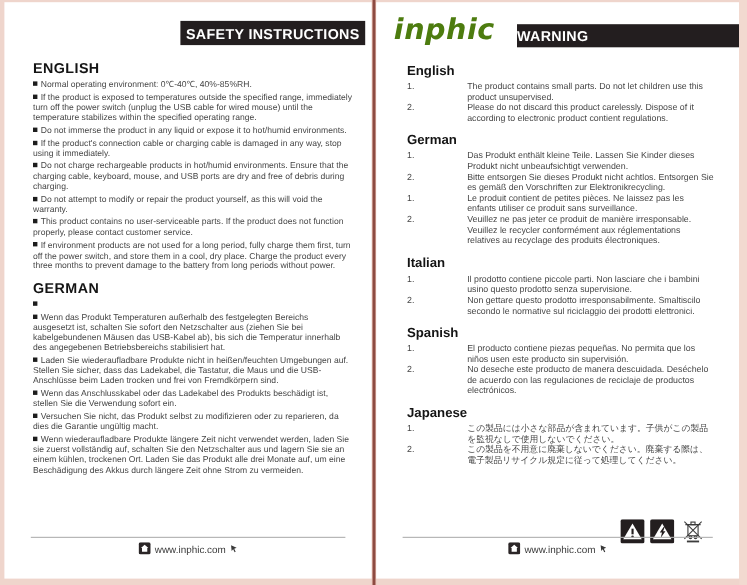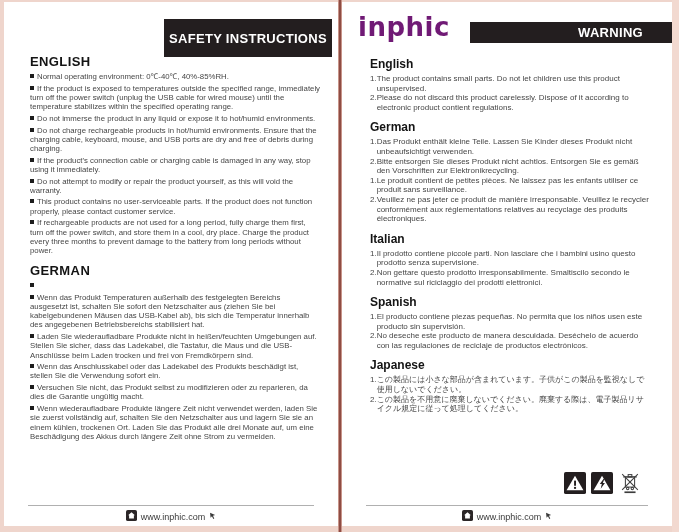--- a/index.html
+++ b/index.html
@@ -8,69 +8,69 @@
   .page{position:absolute;top:2px;bottom:6px;background:#ffffff;overflow:hidden;}
   .page-left{left:4px;width:334px;}
   .page-right{left:342px;width:330px;}
   .spine{position:absolute;left:338px;top:0;bottom:0;width:4px;
          background:linear-gradient(90deg,#e5b9ad 0%,#8d4b42 38%,#8d4b42 62%,#e5b9ad 100%);}
   .edge-right{position:absolute;right:0;top:0;bottom:0;width:7px;background:#f2d9d0;}
 
   
   .banner{background:#231e1f;color:#ffffff;font-weight:bold;font-size:13px;letter-spacing:.3px;
           display:flex;align-items:center;box-sizing:border-box;}
-  .banner-left{position:absolute;top:17px;right:6px;width:168px;height:38px;justify-content:center;}
-  .banner-right{position:absolute;top:20px;right:0;width:202px;height:21px;justify-content:flex-end;padding-right:29px;}
+  .banner-left{position:absolute;top:17px;right:6px;width:168px;height:22px;justify-content:center;}
+  .banner-right{position:absolute;top:20px;right:0;width:202px;height:21px;padding-right:29px;}
 
   
   .left-content{position:absolute;left:26px;right:18px;top:52px;bottom:32px;overflow:hidden;}
   .sec-heading{font-size:13px;font-weight:bold;color:#141414;margin:0 0 3px;letter-spacing:.4px;}
   .left-content .sec-gap{margin-top:8px;}
   .bullet{font-size:7.8px;line-height:9.2px;color:#464646;margin:0 0 2.5px;}
   .marker{display:inline-block;width:4px;height:4px;background:#1d1d1d;margin-right:3px;vertical-align:1px;}
 
   
   .logo{position:absolute;left:16px;top:10px;font-family:"DejaVu Sans",sans-serif;font-size:26px;
-        font-weight:600;color:#701a75;letter-spacing:.5px;}
+        font-weight:600;color:#4d7c0f;letter-spacing:.5px;font-style:italic;}
   .right-content{position:absolute;left:28px;right:22px;top:55px;bottom:58px;overflow:hidden;}
   .rsec-heading{font-size:12px;font-weight:bold;color:#141414;margin:8px 0 3px;}
   .rsec-heading.first{margin-top:0;}
   .num-item{display:flex;font-size:8px;line-height:9.6px;color:#464646;margin:0;}
   .num{flex:none;white-space:pre;}
-  .itext{flex:1;}
+  .itext{flex:1;margin-left:48px;}
 
   
   .symbols{position:absolute;right:30px;bottom:32px;display:flex;gap:5px;align-items:flex-end;}
   .symbols svg{display:block;}
 
   
-  .page-footer{position:absolute;left:24px;right:24px;bottom:3px;}
+  .page-footer{position:absolute;left:24px;right:24px;bottom:20px;}
   .footer-rule{border-top:1px solid #b0b0b0;margin-bottom:4px;}
   .footer-line{display:flex;align-items:center;justify-content:center;gap:4px;
                font-size:9px;color:#3a3a3a;height:13px;}
 </style>
 </head>
 <body>
 
 <div class="canvas">
 
   <div class="page page-left">
     <div class="banner banner-left">
       <span>SAFETY INSTRUCTIONS</span>
     </div>
     <div class="left-content" id="left-content">
         <h3 class="sec-heading">ENGLISH</h3>
         <p class="bullet"><span class="marker"></span><span class="btext">Normal operating environment: 0℃-40℃, 40%-85%RH.</span></p>
         <p class="bullet"><span class="marker"></span><span class="btext">If the product is exposed to temperatures outside the specified range, immediately turn off the power switch (unplug the USB cable for wired mouse) until the temperature stabilizes within the specified operating range.</span></p>
         <p class="bullet"><span class="marker"></span><span class="btext">Do not immerse the product in any liquid or expose it to hot/humid environments.</span></p>
+        <p class="bullet"><span class="marker"></span><span class="btext">If the product's connection cable or charging cable is damaged in any way, stop using it immediately.</span></p>
         <p class="bullet"><span class="marker"></span><span class="btext">Do not charge rechargeable products in hot/humid environments. Ensure that the charging cable, keyboard, mouse, and USB ports are dry and free of debris during charging.</span></p>
-        <p class="bullet"><span class="marker"></span><span class="btext">If the product's connection cable or charging cable is damaged in any way, stop using it immediately.</span></p>
         <p class="bullet"><span class="marker"></span><span class="btext">Do not attempt to modify or repair the product yourself, as this will void the warranty.</span></p>
         <p class="bullet"><span class="marker"></span><span class="btext">This product contains no user-serviceable parts. If the product does not function properly, please contact customer service.</span></p>
-        <p class="bullet"><span class="marker"></span><span class="btext">If rechargeable products are not used for a long period, fully charge them first, turn off the power switch, and store them in a cool, dry place. Charge the product every three months to prevent damage to the battery from long periods without power.</span></p>
+        <p class="bullet"><span class="marker"></span><span class="btext">If environment products are not used for a long period, fully charge them first, turn off the power switch, and store them in a cool, dry place. Charge the product every three months to prevent damage to the battery from long periods without power.</span></p>
         <h3 class="sec-heading sec-gap">GERMAN</h3>
         <p class="bullet"><span class="marker"></span></p>
         <p class="bullet"><span class="marker"></span><span class="btext">Wenn das Produkt Temperaturen außerhalb des festgelegten Bereichs ausgesetzt ist, schalten Sie sofort den Netzschalter aus (ziehen Sie bei kabelgebundenen Mäusen das USB-Kabel ab), bis sich die Temperatur innerhalb des angegebenen Betriebsbereichs stabilisiert hat.</span></p>
         <p class="bullet"><span class="marker"></span><span class="btext">Laden Sie wiederaufladbare Produkte nicht in heißen/feuchten Umgebungen auf. Stellen Sie sicher, dass das Ladekabel, die Tastatur, die Maus und die USB-Anschlüsse beim Laden trocken und frei von Fremdkörpern sind.</span></p>
         <p class="bullet"><span class="marker"></span><span class="btext">Wenn das Anschlusskabel oder das Ladekabel des Produkts beschädigt ist, stellen Sie die Verwendung sofort ein.</span></p>
         <p class="bullet"><span class="marker"></span><span class="btext">Versuchen Sie nicht, das Produkt selbst zu modifizieren oder zu reparieren, da dies die Garantie ungültig macht.</span></p>
         <p class="bullet"><span class="marker"></span><span class="btext">Wenn wiederaufladbare Produkte längere Zeit nicht verwendet werden, laden Sie sie zuerst vollständig auf, schalten Sie den Netzschalter aus und lagern Sie sie an einem kühlen, trockenen Ort. Laden Sie das Produkt alle drei Monate auf, um eine Beschädigung des Akkus durch längere Zeit ohne Strom zu vermeiden.</span></p>
       </div>
     <div class="page-footer">
       <div class="footer-rule"></div>

